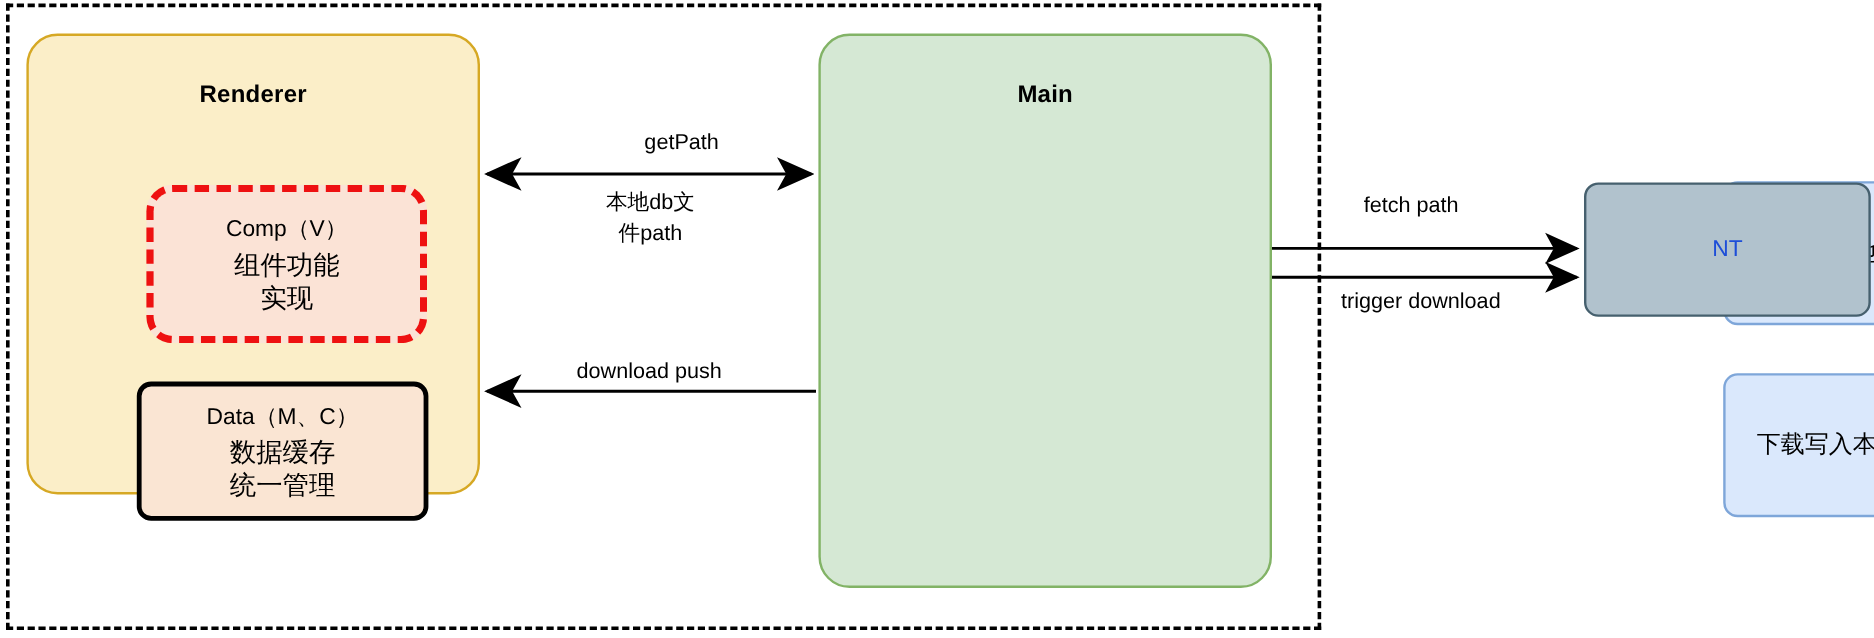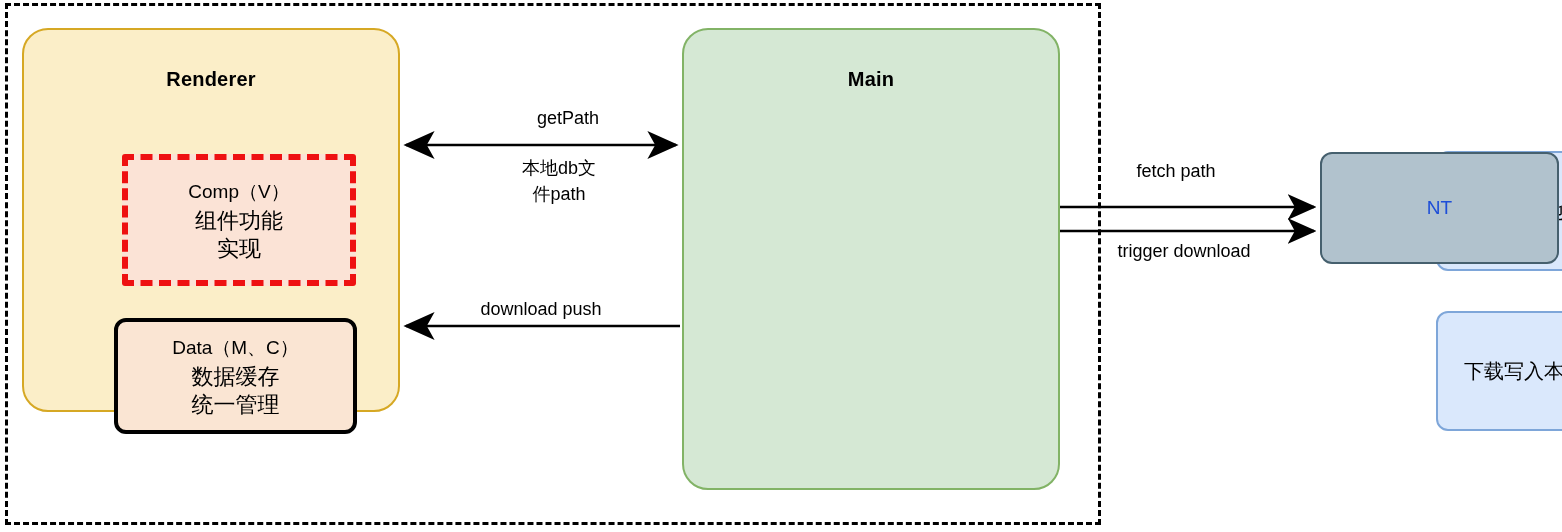--- a/index.html
+++ b/index.html
@@ -72,21 +72,21 @@
     text-align: center;
     color: #000000;
   }
   .comp-box {
     left: 98px;
     top: 124px;
     width: 234px;
     height: 132px;
     background: #fbe3d6;
     border: 6px dashed #ee1111;
-    border-radius: 3px;
+    border-radius: 22px;
   }
   .data-box {
     left: 90px;
     top: 288px;
     width: 243px;
     height: 116px;
     background: #fae5d3;
     border: 4px solid #000000;
     border-radius: 12px;
   }
@@ -152,21 +152,21 @@
     font-size: 18px;
     line-height: 26px;
     white-space: pre-line;
   }
   .label-getpath {
     left: 400px;
     top: 105px;
     width: 336px;
   }
   .label-dbpath {
-    left: 417px;
+    left: 400px;
     top: 155px;
     width: 284px;
   }
   .label-download-push {
     left: 400px;
     top: 296px;
     width: 282px;
   }
   .label-fetch-path {
     left: 1060px;

